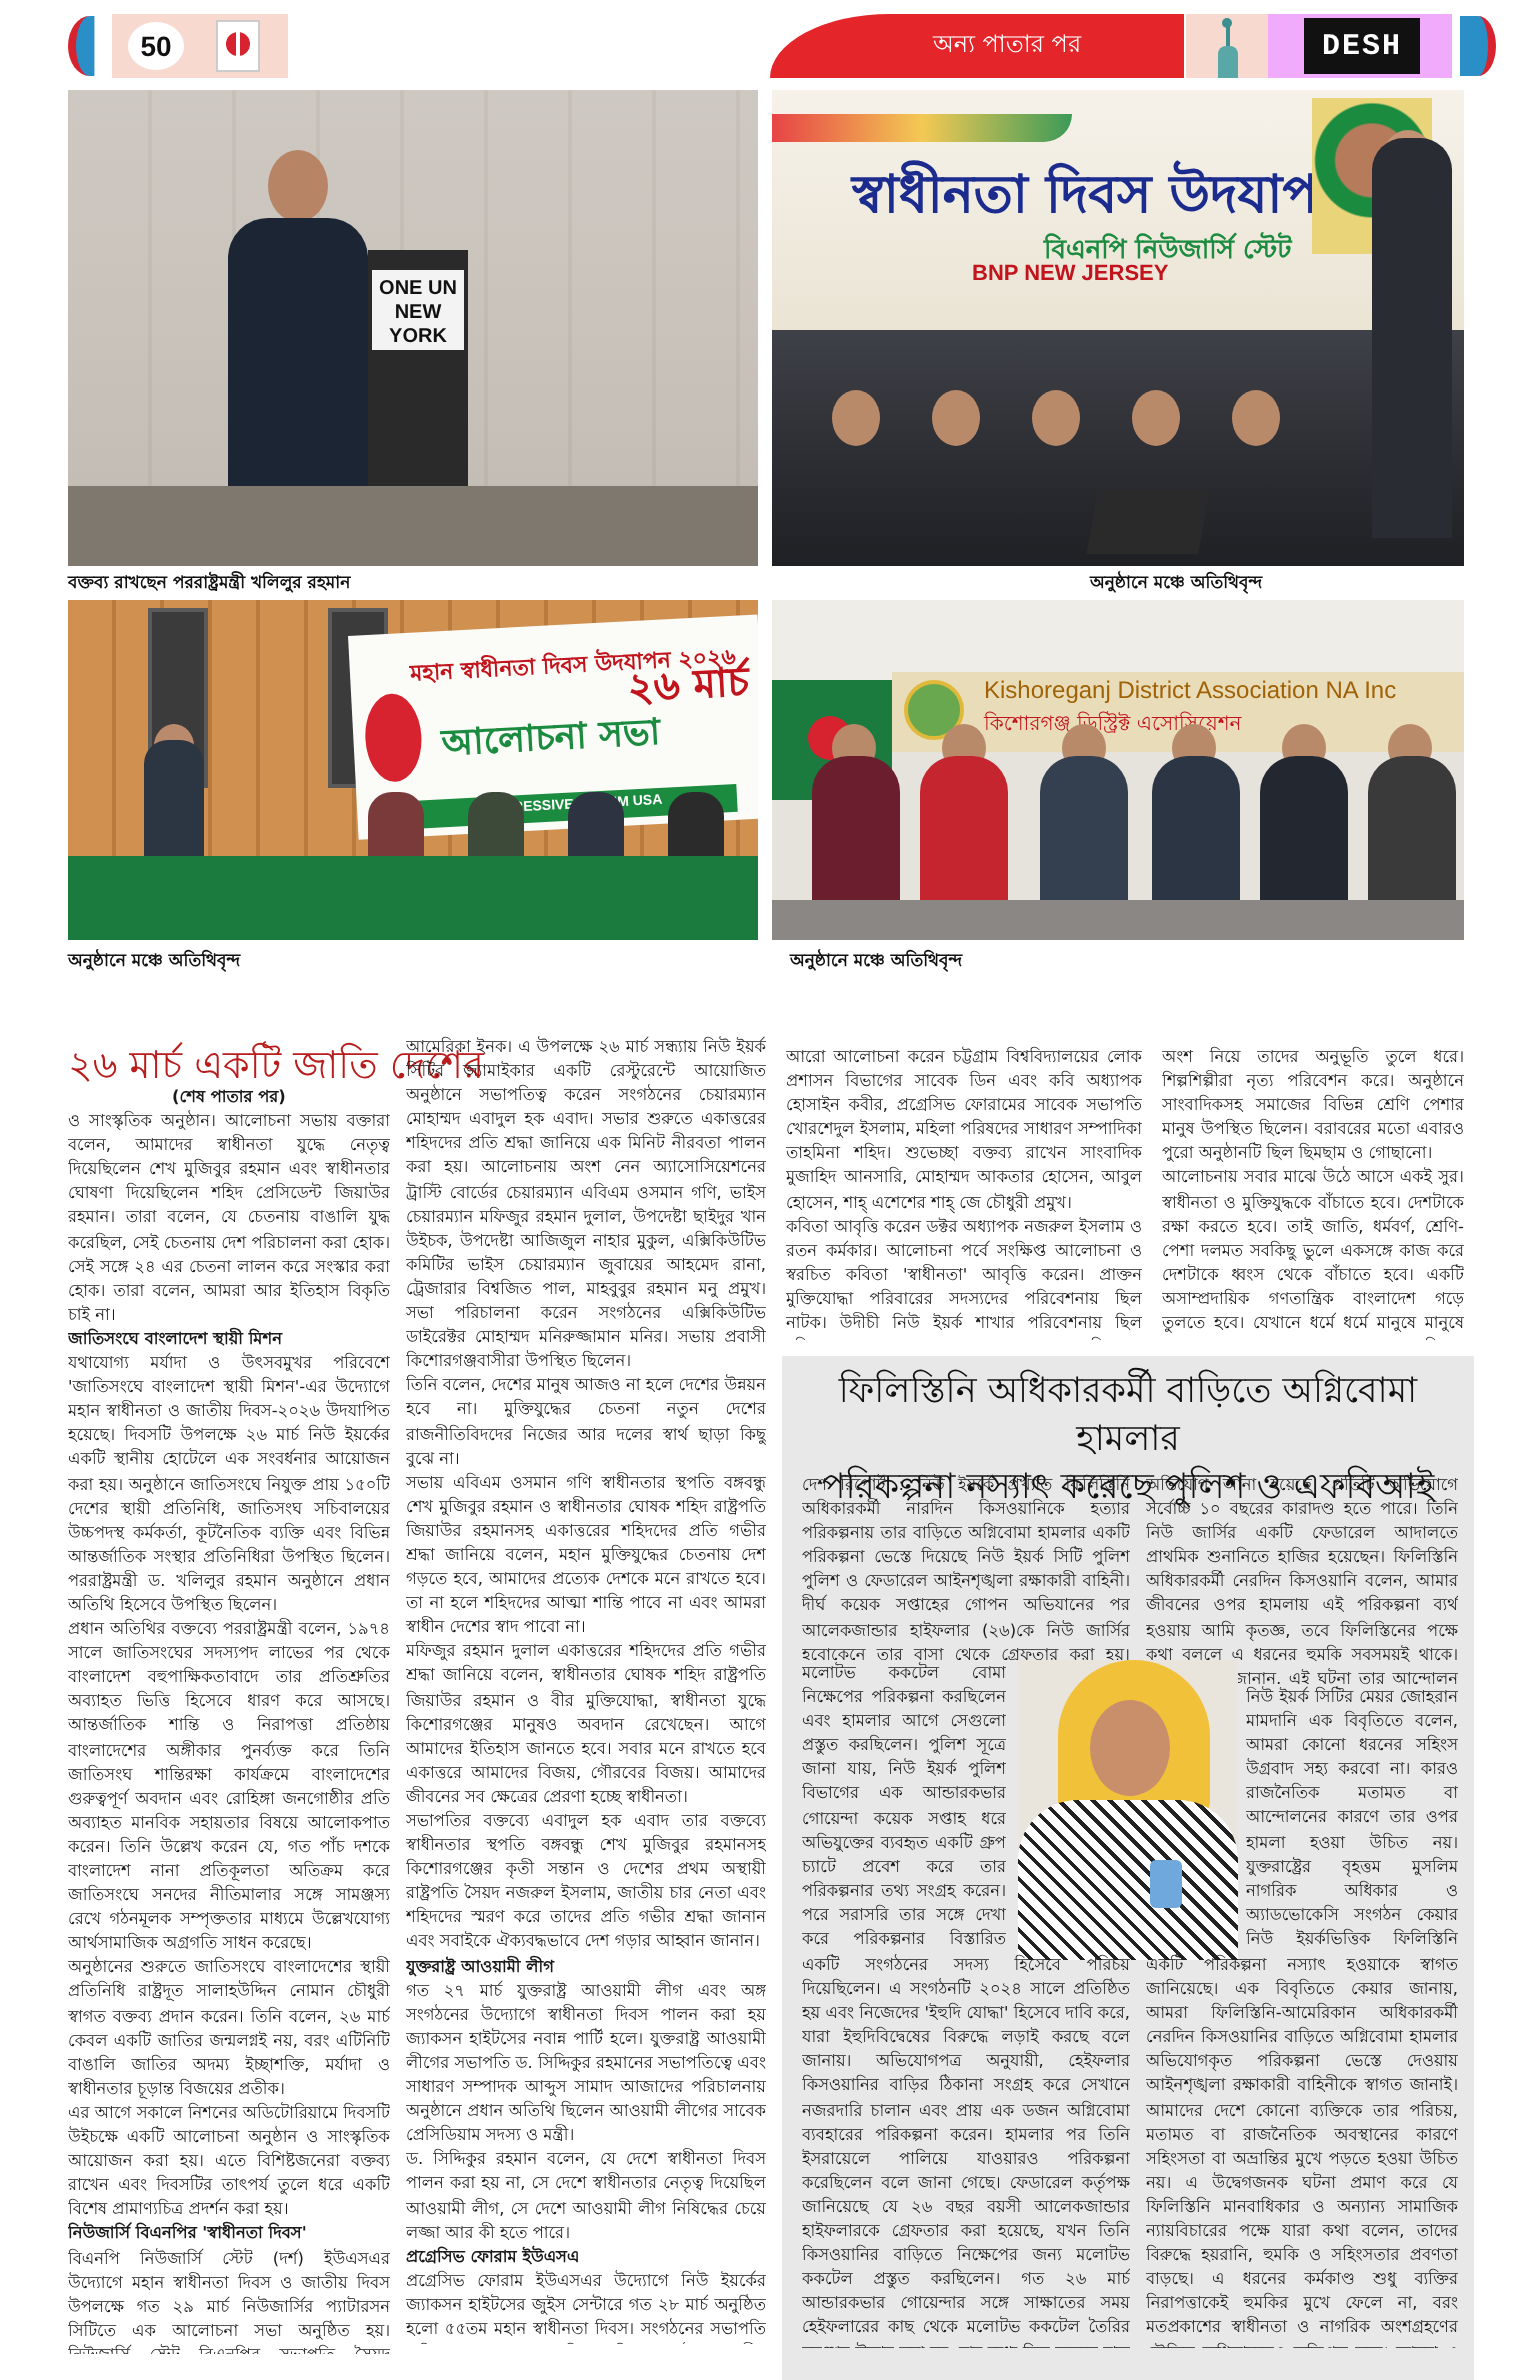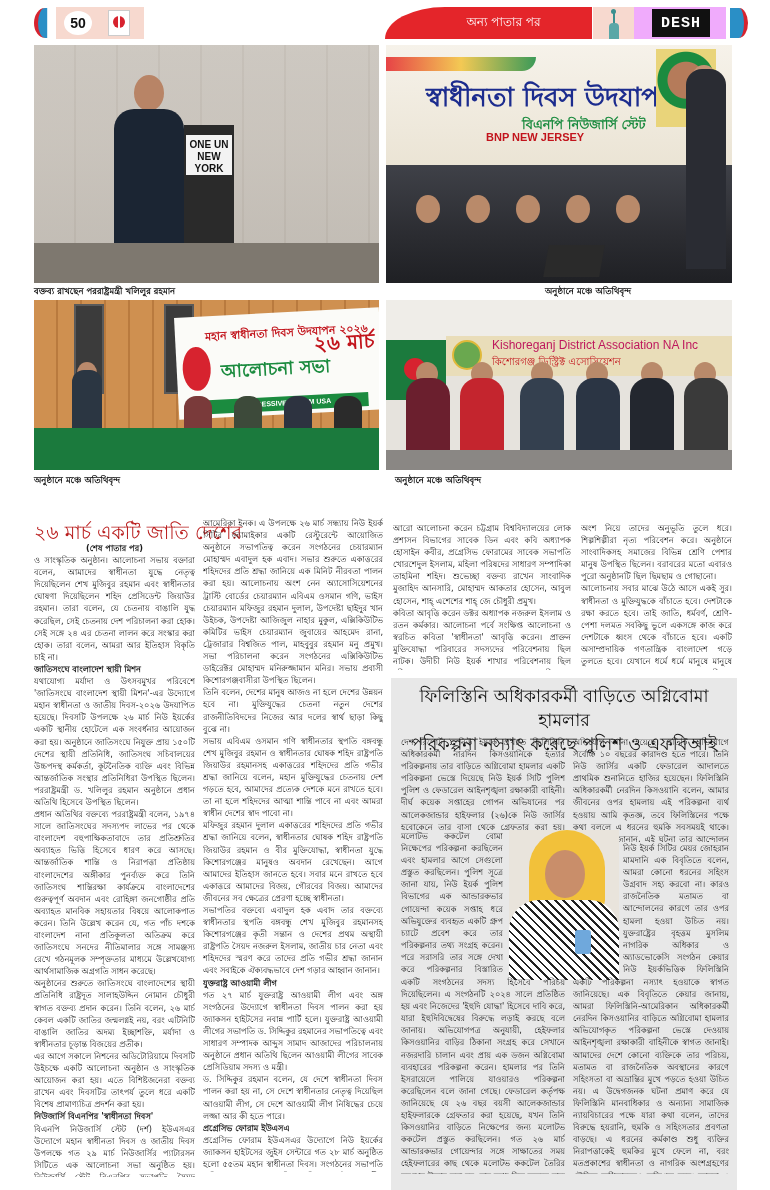--- a/index.html
+++ b/index.html
@@ -79,21 +79,21 @@
   .ph3 .sun { position: absolute; left: 6px; top: 30px; width: 28px; height: 44px; border-radius: 50%; background: #d7232f; }
   .ph3 .table { position: absolute; left: 0; top: 128px; width: 100%; height: 42px; background: #1b7a3d; }
   .ph3 .lect { position: absolute; left: 38px; top: 70px; width: 30px; height: 100px; background: #2b3642; border-radius: 12px 12px 0 0; }
   .ph3 .lect-head { position: absolute; left: 43px; top: 62px; width: 20px; height: 22px; border-radius: 50%; background: #ba8a6c; }
   .ph3 .guest { position: absolute; top: 96px; width: 28px; height: 40px; border-radius: 12px 12px 0 0; }
 
   .ph4 { left: 386px; top: 300px; width: 346px; height: 170px; background: #e6e3dd; }
   .ph4 .wall { position: absolute; left: 0; top: 0; width: 100%; height: 40px; background: #efede8; }
   .ph4 .banner { position: absolute; left: 60px; top: 36px; width: 286px; height: 40px; background: #e9ddb9; }
   .ph4 .banner-emblem { position: absolute; left: 6px; top: 4px; width: 30px; height: 30px; border-radius: 50%; background: #6aa84f; border: 2px solid #e0b93a; }
-  .ph4 .banner-title { position: absolute; left: 46px; top: 2px; font-family: "Liberation Sans", sans-serif; font-size: 12px; color: #be185d; white-space: nowrap; }
+  .ph4 .banner-title { position: absolute; left: 46px; top: 2px; font-family: "Liberation Sans", sans-serif; font-size: 12px; color: #a16207; white-space: nowrap; }
   .ph4 .banner-bn { position: absolute; left: 46px; top: 18px; font-size: 10px; color: #c2141c; }
   .ph4 .flag { position: absolute; left: 0; top: 40px; width: 60px; height: 60px; background: #1b7a3d; }
   .ph4 .flag::after { content: ""; position: absolute; left: 18px; top: 18px; width: 22px; height: 22px; border-radius: 50%; background: #d7232f; }
   .ph4 .floor { position: absolute; left: 0; top: 150px; width: 100%; height: 20px; background: #8a8784; }
   .ph4 .fig { position: absolute; top: 78px; width: 44px; height: 92px; border-radius: 18px 18px 0 0; }
   .ph4 .fhead { position: absolute; top: 62px; width: 22px; height: 24px; border-radius: 50%; background: #b98a6a; }
 
   .caption { position: absolute; font-size: 8.5px; color: #111; font-weight: bold; white-space: nowrap; }
 
   

